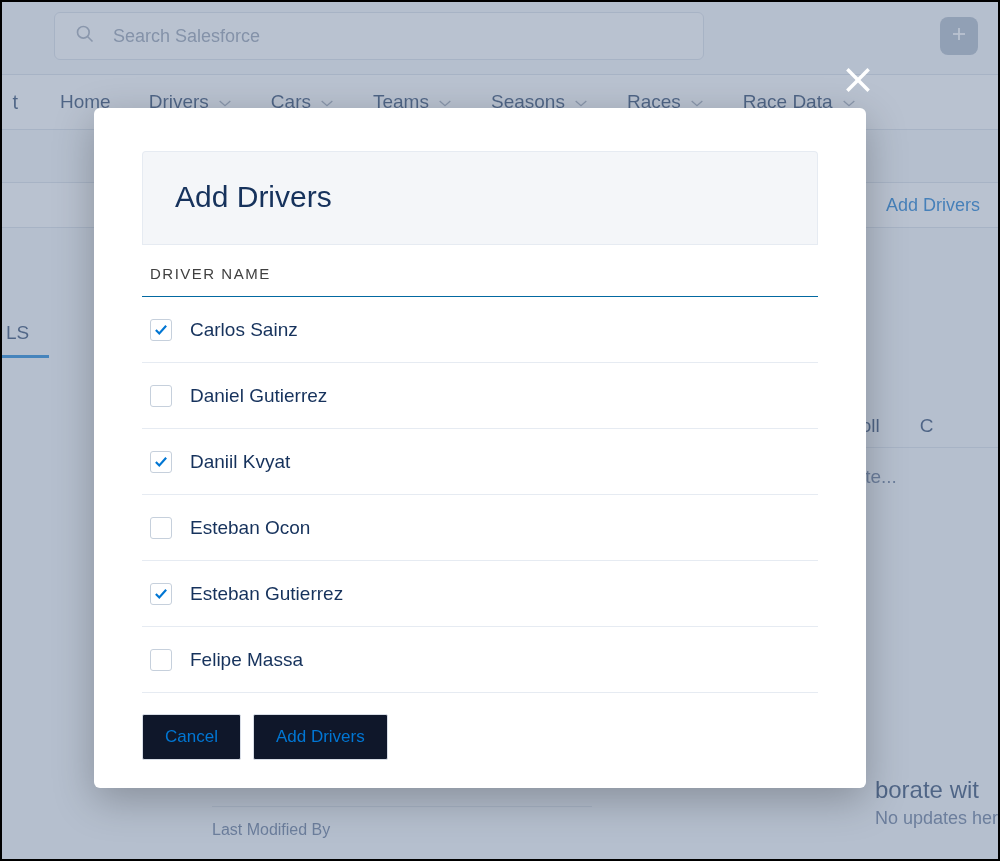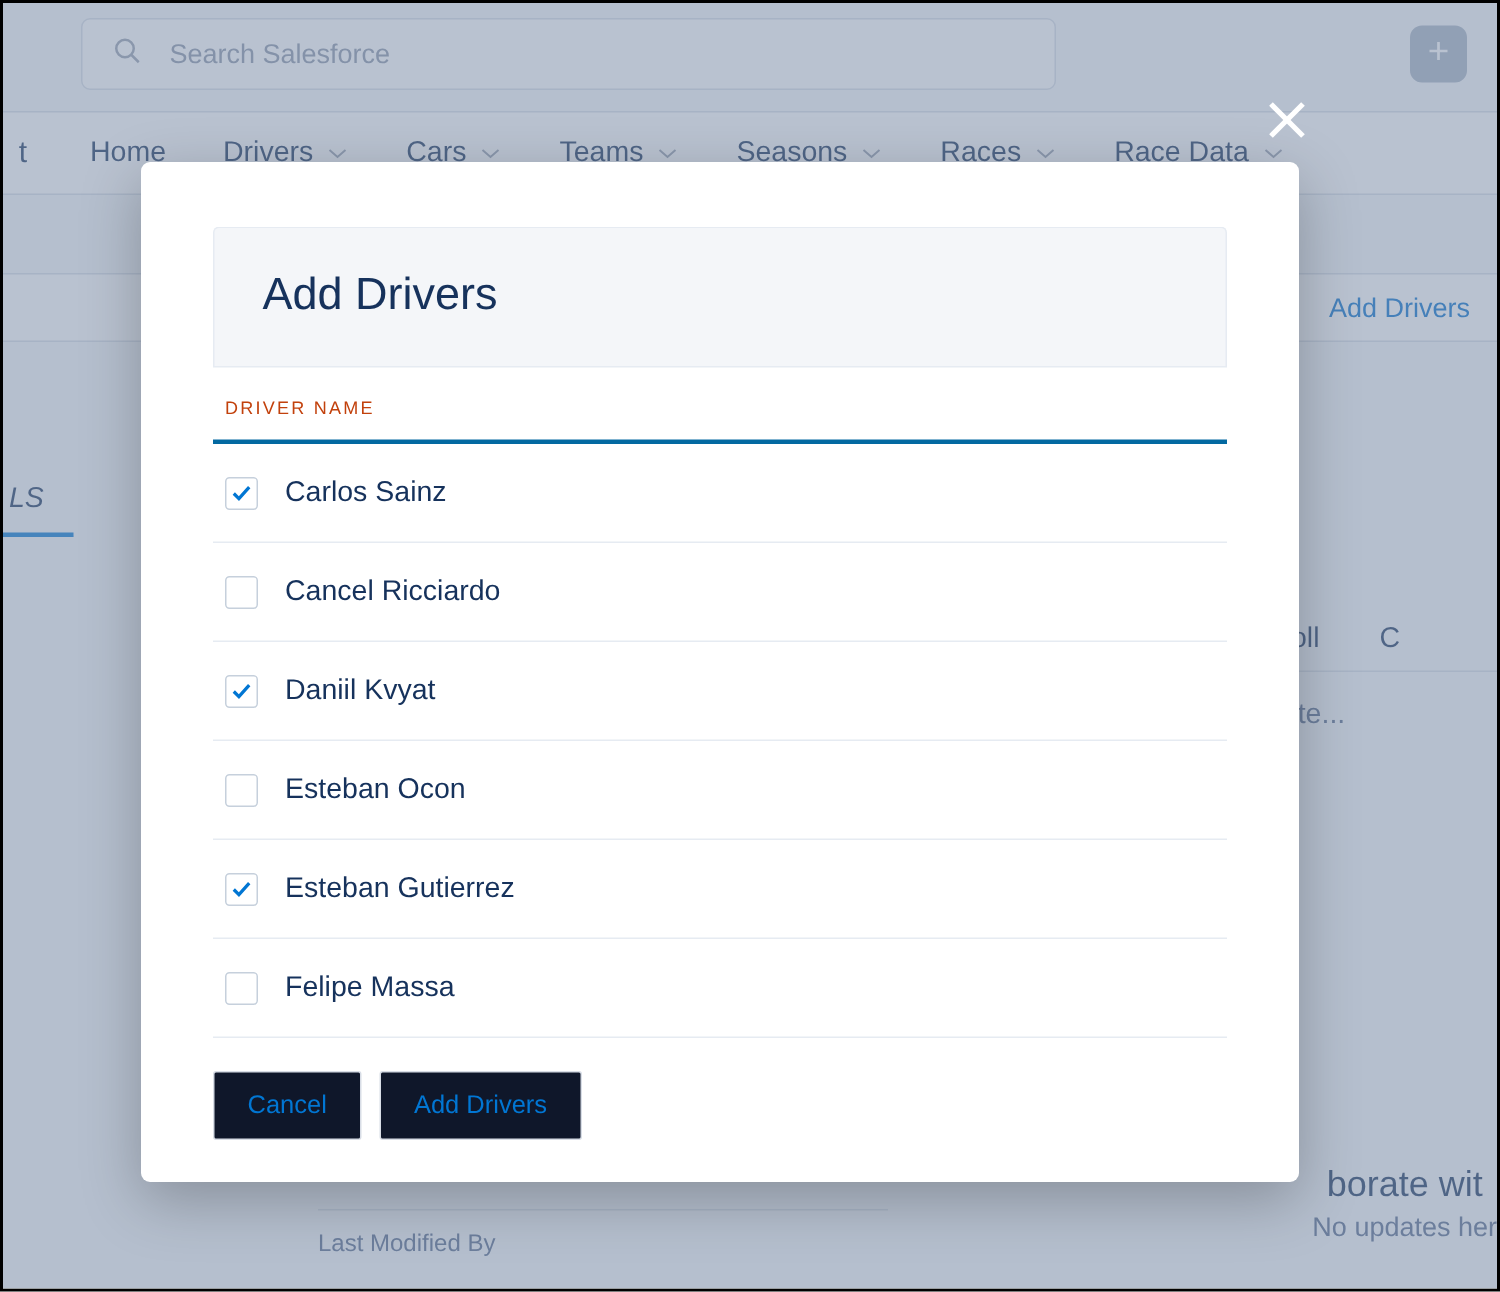--- a/index.html
+++ b/index.html
@@ -20,45 +20,45 @@
 
   .nav-row { display: flex; align-items: center; border-top: 1px solid #d8dde6; border-bottom: 1px solid #d8dde6; height: 56px; background: #fff; padding: 0 20px 0 0; }
   .nav-truncated { width: 18px; text-align: right; font-size: 20px; color: #16325c; padding-right: 2px; }
   .nav-items { display: flex; gap: 38px; margin-left: 40px; }
   .nav-item { display: flex; align-items: flex-start; gap: 8px; font-size: 19px; color: #16325c; cursor: pointer; }
   .nav-item svg { width: 16px; height: 10px; stroke: #97a0b0; fill: none; stroke-width: 2; }
 
   .subbar { position: absolute; top: 180px; left: 0; right: 0; height: 46px; display: flex; align-items: center; border-top: 1px solid #d8dde6; border-bottom: 1px solid #d8dde6; background:#fff; }
   .subbar .btn-link { margin-left: auto; margin-right: 18px; color: #006dcc; font-size: 18px; }
 
-  .tabstrip { position: absolute; top: 310px; left: 0; height: 46px; display: flex; align-items: center; border-bottom: 1px solid #d8dde6; font-style: italic; }
+  .tabstrip { position: absolute; top: 310px; left: 0; height: 46px; display: flex; align-items: center; border-bottom: 1px solid #d8dde6; }
   .tab-s { padding: 0 20px 0 4px; font-size: 19px; color: #16325c; border-bottom: 3px solid #0176d3; height:46px; display:flex; align-items:center; }
 
   .right-col { position: absolute; top: 413px; right: 0; width: 160px; display:flex; flex-direction:column; gap:18px; }
   .right-col .rtabs { display:flex; gap:40px; font-size:19px; color:#16325c; border-bottom:1px solid #d8dde6; padding-bottom:10px; padding-left:10px; }
   .right-col .update-hint { color:#54698d; font-size:19px; padding-left:6px; }
-  .right-bottom { position:absolute; bottom:30px; right:0; text-align:center; color:#16325c; }
+  .right-bottom { position:absolute; bottom:30px; right:0; text-align:left; color:#16325c; }
   .right-bottom .big { font-size:24px; }
   .right-bottom .small { font-size:18px; color:#54698d; margin-top:4px; }
 
   .lastmod { position:absolute; bottom:20px; left:210px; font-size:16px; color:#54698d; border-top:1px solid #d8dde6; padding-top:14px; width:380px; }
 
   
   .scrim { position: absolute; inset: 0; background: rgba(128,144,170,0.55); }
 
   
   .modal { position: absolute; left: 92px; top: 106px; width: 772px; height: 680px; background: #fff; border-radius: 6px; box-shadow: 0 12px 40px rgba(0,0,0,0.25); display:flex; flex-direction:column; }
   .close-x { position:absolute; top:-46px; right:-12px; width:40px; height:40px; cursor:pointer; display:flex; align-items:center; justify-content:center; }
   .close-x svg { width:32px; height:32px; stroke:#fff; stroke-width:2.6; }
 
   .modal-header { height: 136px; display:flex; align-items:flex-end; }
   .modal-header h1 { margin: 0 0 0 48px; padding: 28px 0 30px 32px; font-size: 30px; font-weight: 400; color:#16325c; background: #f4f6f9; flex:1; border:1px solid #e6ebf2; border-bottom:none; border-radius:4px 4px 0 0; margin-right:48px; }
 
   .modal-body { flex:1; position:relative; border-top:1px solid #e6ebf2; margin: 0 48px; overflow:hidden; }
-  .list-header { padding: 20px 8px 14px 8px; font-size: 12px; letter-spacing: 1.5px; color:#c2410c; border-bottom:3px solid #0369a1; }
+  .list-header { padding: 20px 8px 14px 8px; font-size: 15px; letter-spacing: 1.5px; color:#404040; border-bottom:1px solid #0369a1; }
   .driver-row { display:flex; align-items:center; gap:18px; height:66px; border-bottom:1px solid #e6ebf2; padding: 0 8px; cursor:pointer; }
   .checkbox { width:22px; height:22px; border:1px solid #c6d0dc; border-radius:3px; background:#fff; display:flex; align-items:center; justify-content:center; flex-shrink:0; }
   .checkbox.checked svg { width:14px; height:12px; stroke:#0176d3; stroke-width:2.5; fill:none; }
   .driver-name { font-size:19px; color:#16325c; }
 
   .modal-footer { padding: 12px 48px 28px 48px; display:flex; gap:12px; }
   .btn { height:46px; padding:0 22px; border:1px solid #d8dde6; border-radius:2px; background:#0f172a; color:#0176d3; font-size:17px; cursor:pointer; display:flex; align-items:center; }
 </style>
 </head>
 <body>
@@ -177,21 +177,21 @@
         <div class="driver-row">
           <div class="checkbox checked">
             <svg viewBox="0 0 16 14">
               <polyline points="2,7 6,11 14,2"></polyline>
             </svg>
           </div>
           <span class="driver-name">Carlos Sainz</span>
         </div>
         <div class="driver-row">
           <div class="checkbox"></div>
-          <span class="driver-name">Cancel Ricciardo</span>
+          <span class="driver-name">Daniel Gutierrez</span>
         </div>
         <div class="driver-row">
           <div class="checkbox checked">
             <svg viewBox="0 0 16 14">
               <polyline points="2,7 6,11 14,2"></polyline>
             </svg>
           </div>
           <span class="driver-name">Daniil Kvyat</span>
         </div>
         <div class="driver-row">

